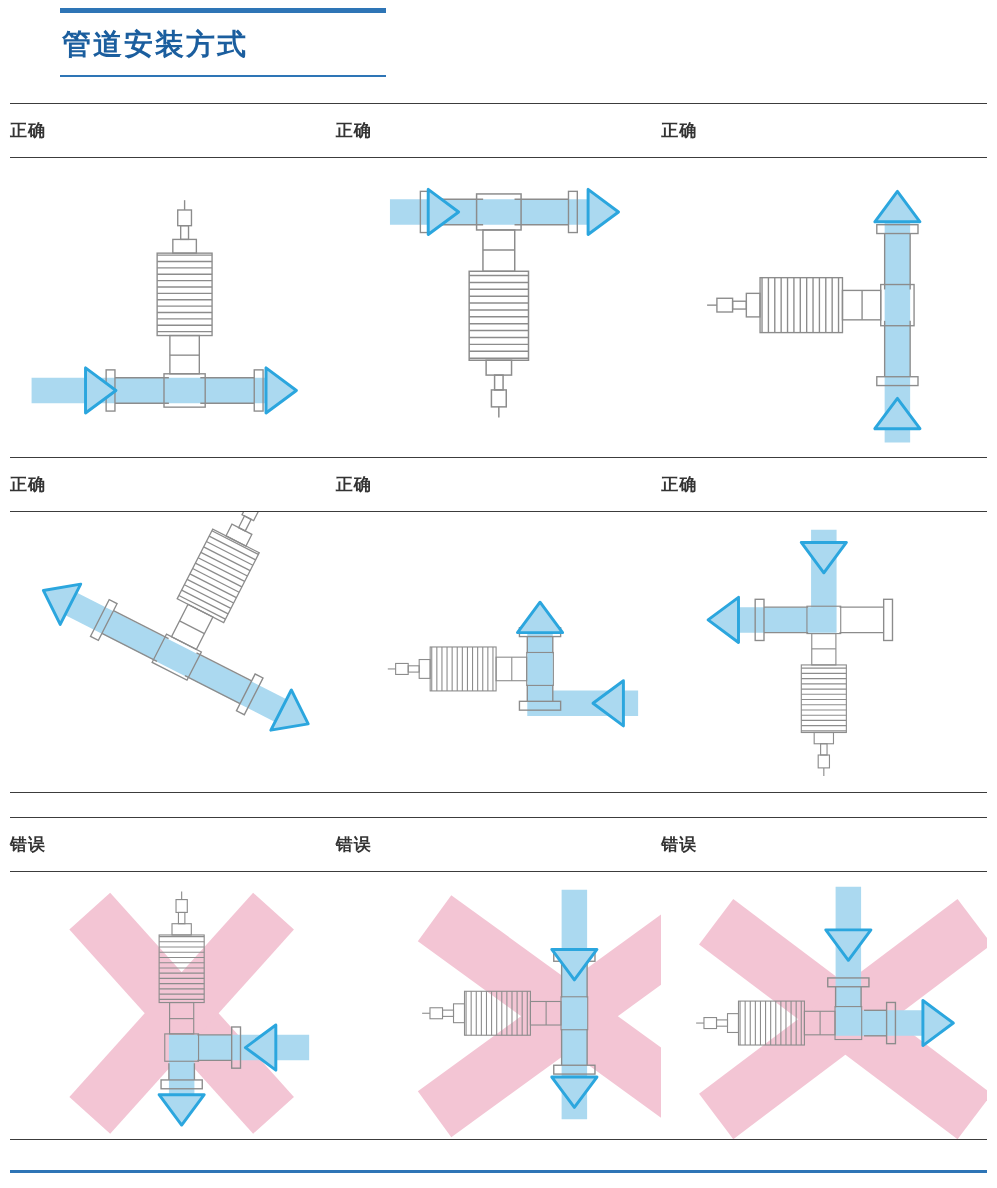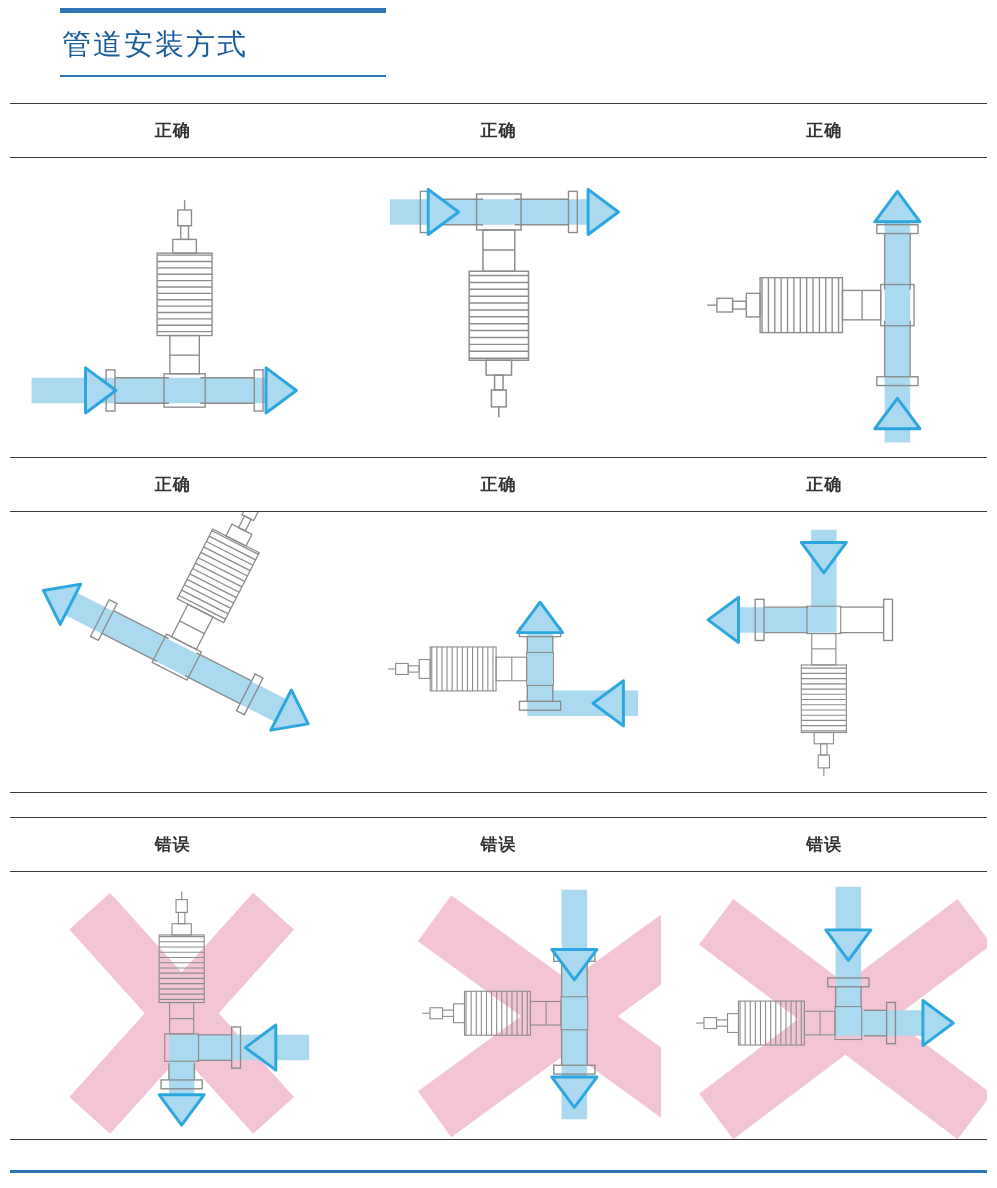--- a/index.html
+++ b/index.html
@@ -2,29 +2,29 @@
 <html style="--accent: #2e75b6; --titleText: #1b5e9e; --divider: #3c3c3c; --labelText: #333333; --flow: #abd9f0; --flowEdge: #2ba6de; --error: #f3c5d4; --line: #8c8c8c;"><head>
 <meta charset="utf-8">
 <style>
   *{margin:0;padding:0;box-sizing:border-box}
   html,body{background:#ffffff}
   body{font-family:"DejaVu Sans","Liberation Sans",sans-serif}
   .page{width:997px;height:1188px;background:#fff;overflow:hidden;position:relative}
 
   .titleblock{padding-top:8px;margin-left:60px;width:326px}
   .rule-top{height:5px;background:var(--accent)}
-  .title{font-family:"DejaVu Serif","Liberation Serif",serif;font-size:29px;font-weight:normal;
+  .title{font-family:"DejaVu Serif","Liberation Serif",serif;font-size:29px;font-weight:bold;
          color:var(--titleText);padding:12px 2px 10px;letter-spacing:2px}
   .rule-under{height:2px;background:var(--accent)}
 
   .tbl{margin:0 10px;border-bottom:1px solid var(--divider)}
   .tbl1{margin-top:26px}
   .tbl2{margin-top:24px}
 
-  .lrow{display:grid;grid-template-columns:1fr 1fr 1fr;height:55px;align-items:center;text-align:center;
+  .lrow{display:grid;grid-template-columns:1fr 1fr 1fr;height:55px;align-items:center;
         border-top:1px solid var(--divider);border-bottom:1px solid var(--divider)}
   .lcell{font-size:17px;font-weight:bold;color:var(--labelText);letter-spacing:1px}
 
   .drow{display:grid;grid-template-columns:1fr 1fr 1fr}
   .drow svg{width:100%;display:block;overflow:hidden}
 
   .footer-rule{height:3px;background:var(--accent);margin:30px 10px 0}
 </style>
 </head>
 <body>

